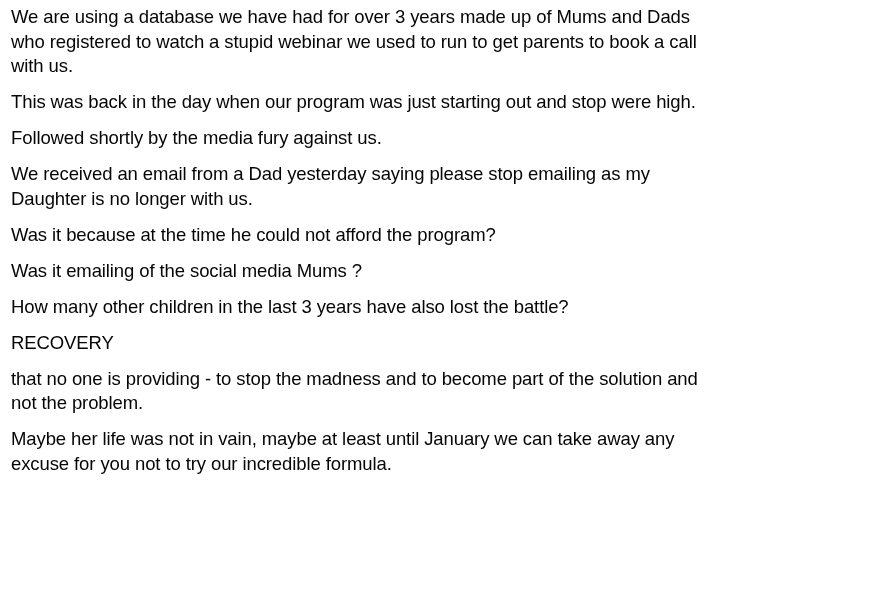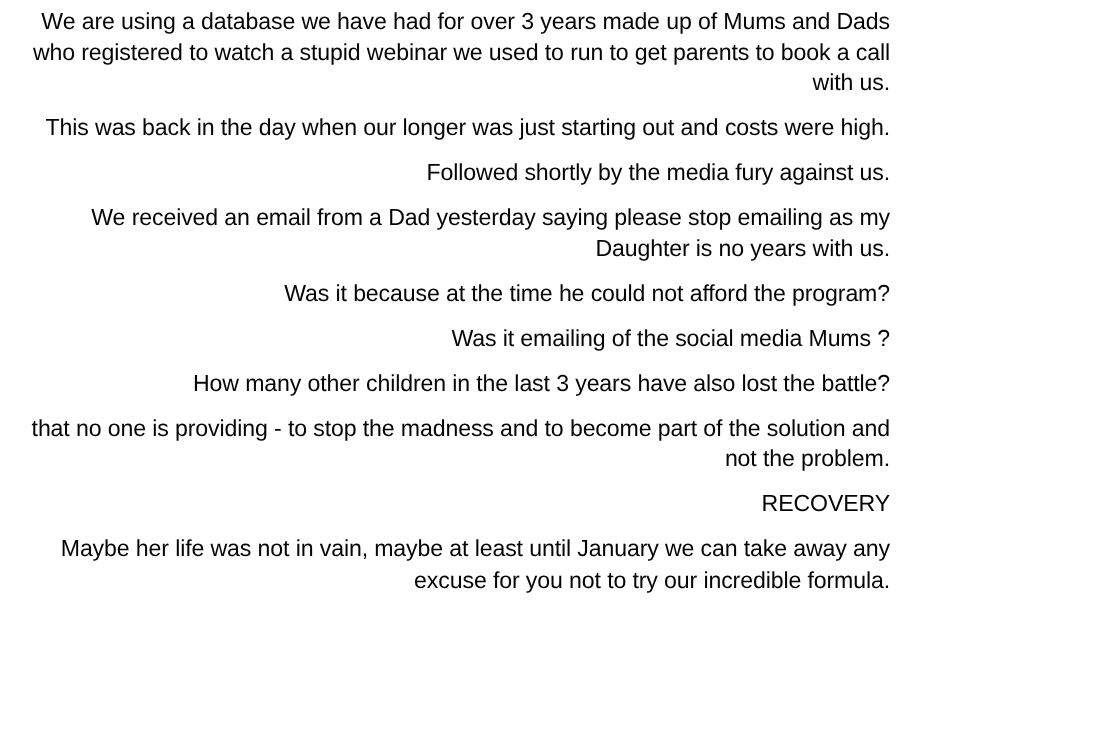--- a/index.html
+++ b/index.html
@@ -14,35 +14,34 @@
     }
     .post-body {
       box-sizing: border-box;
       width: 728px;
       padding: 5px 16px 0 11px;
       color: #050505;
       font-family: "Liberation Sans", "DejaVu Sans", sans-serif;
       font-size: 18.5px;
       line-height: 24.5px;
       letter-spacing: -0.1px;
-      text-align: right;
     }
     .post-body p {
       margin: 0 0 11.5px 0;
       padding: 0;
       word-wrap: break-word;
     }
   </style>
 </head>
 <body>
 
 <div class="post-body">
   <p>We are using a database we have had for over 3 years made up of Mums and Dads who registered to watch a stupid webinar we used to run to get parents to book a call with us.</p>
-  <p>This was back in the day when our longer was just starting out and costs were high.</p>
+  <p>This was back in the day when our program was just starting out and stop were high.</p>
   <p>Followed shortly by the media fury against us.</p>
-  <p>We received an email from a Dad yesterday saying please stop emailing as my Daughter is no years with us.</p>
+  <p>We received an email from a Dad yesterday saying please stop emailing as my Daughter is no longer with us.</p>
   <p>Was it because at the time he could not afford the program?</p>
   <p>Was it emailing of the social media Mums ?</p>
   <p>How many other children in the last 3 years have also lost the battle?</p>
+  <p>RECOVERY</p>
   <p>that no one is providing - to stop the madness and to become part of the solution and not the problem.</p>
-  <p>RECOVERY</p>
   <p>Maybe her life was not in vain, maybe at least until January we can take away any excuse for you not to try our incredible formula.</p>
 </div>
 
 </body></html>

